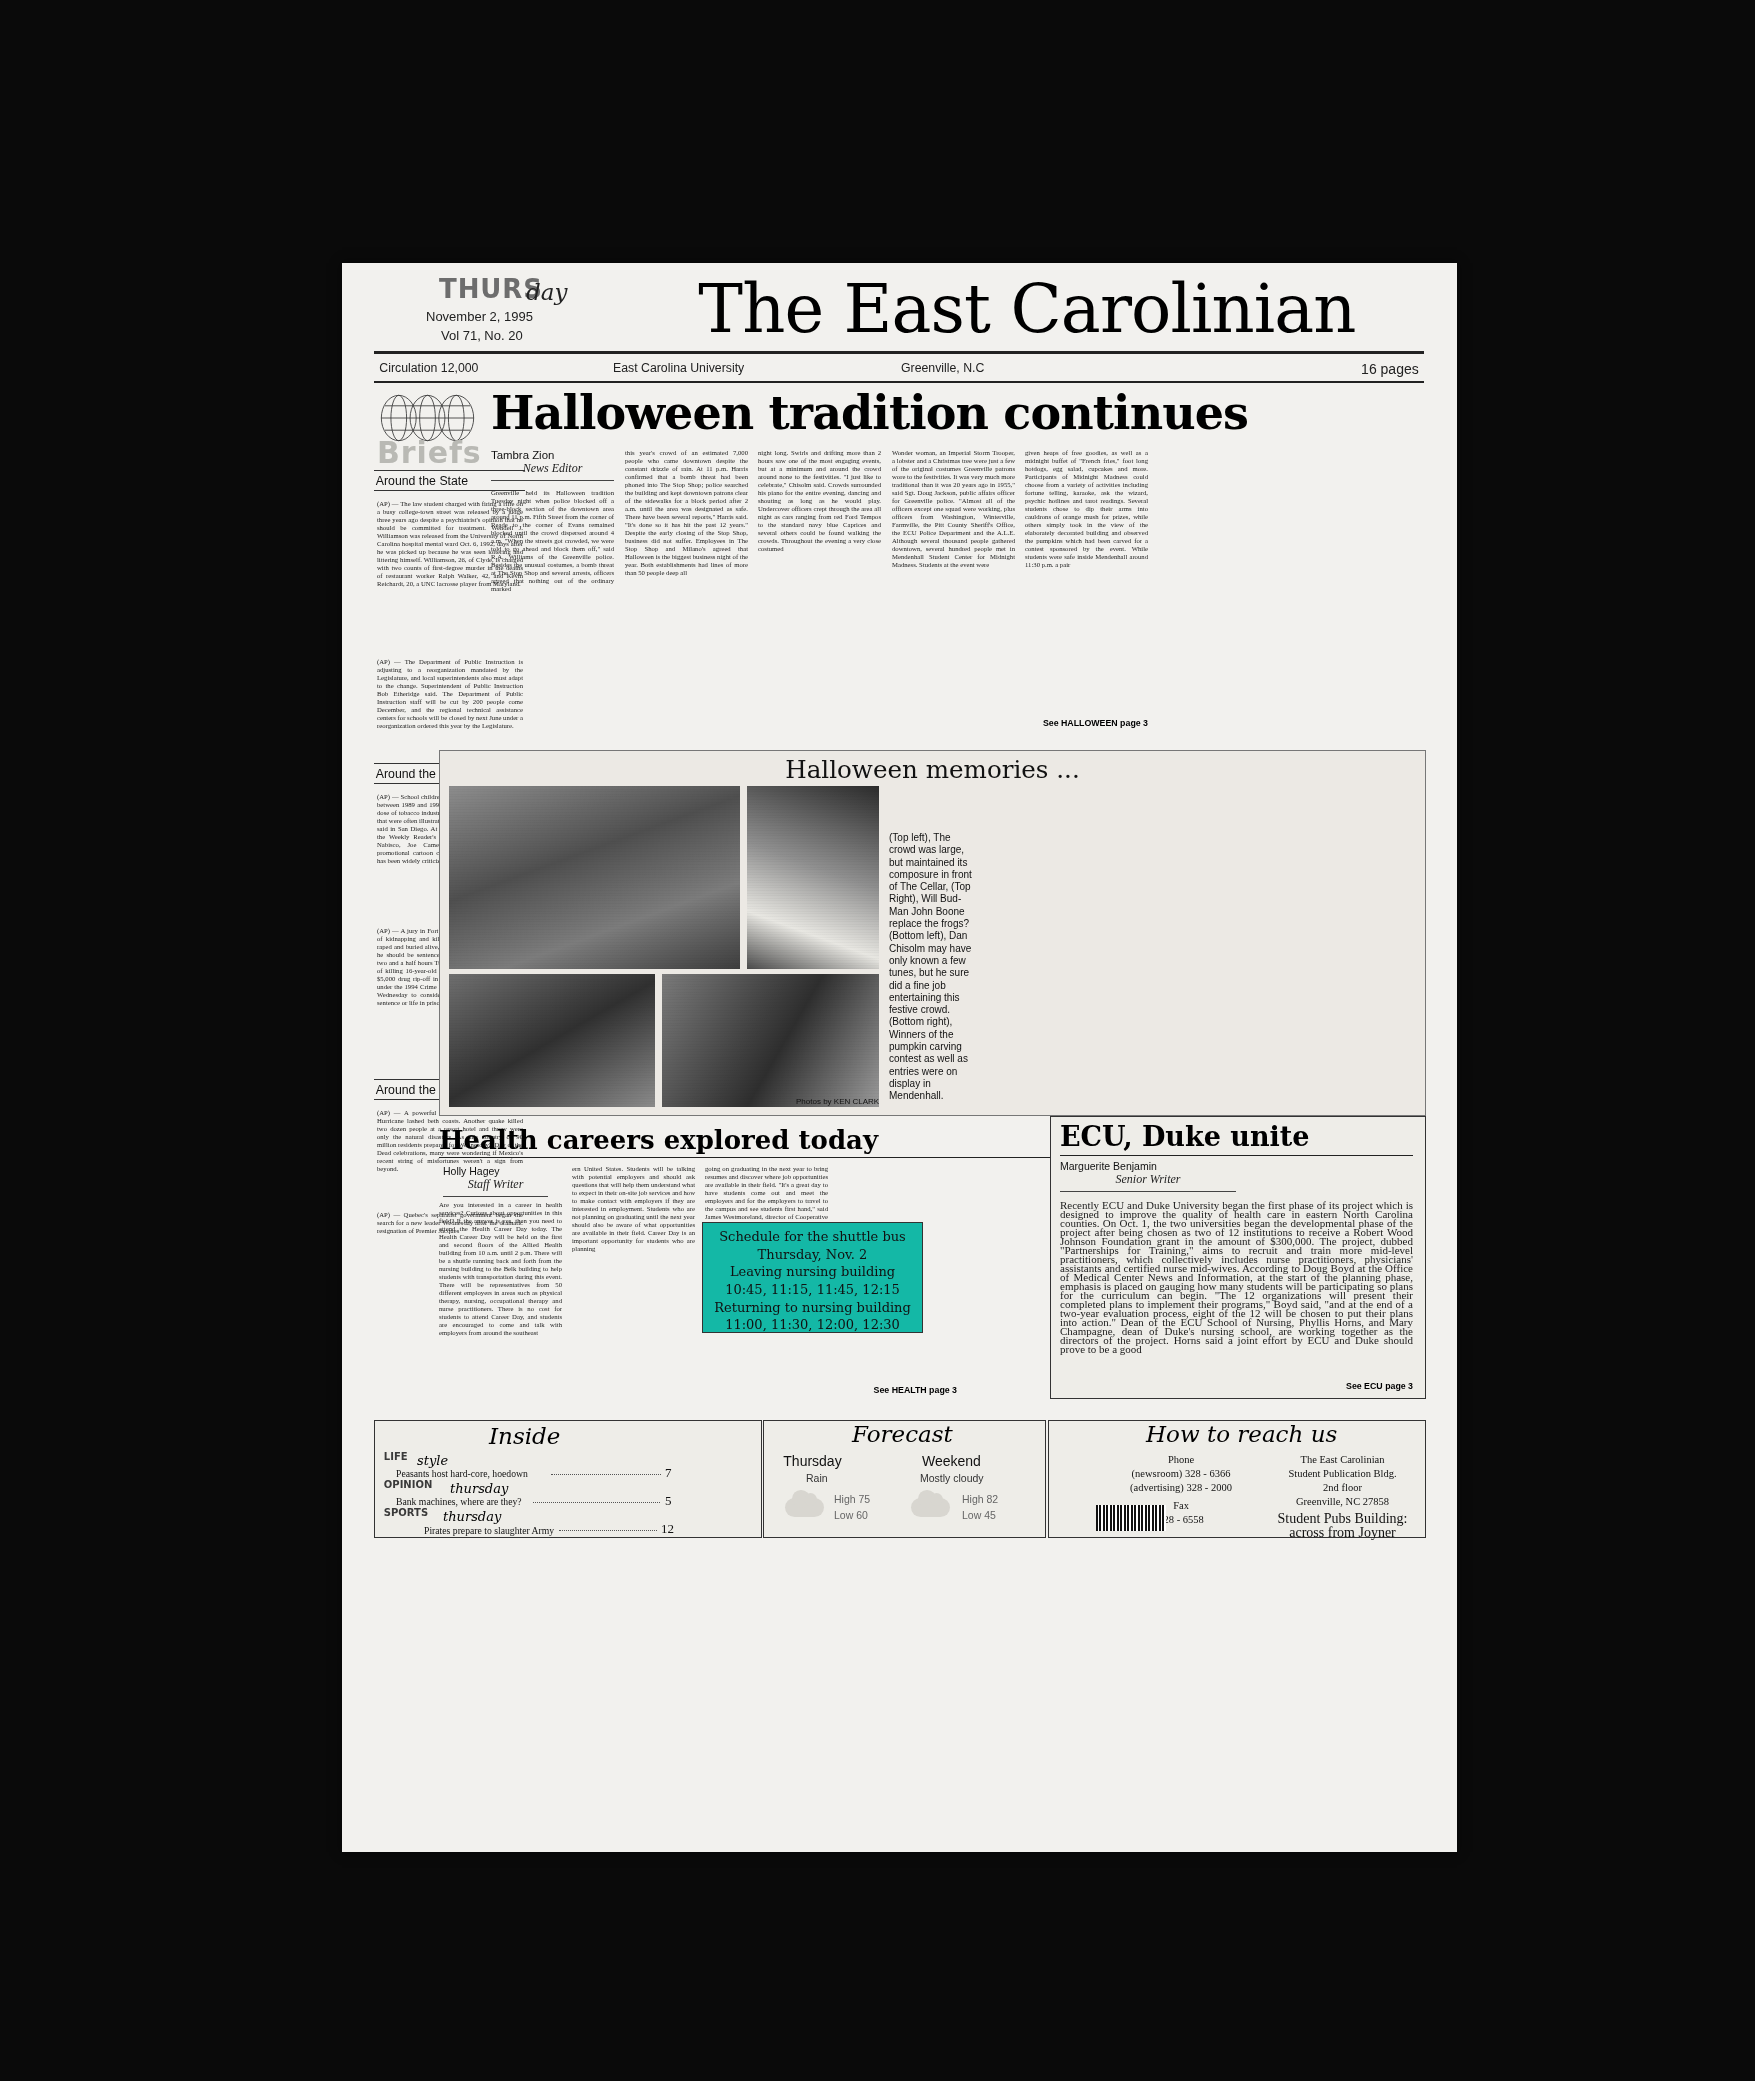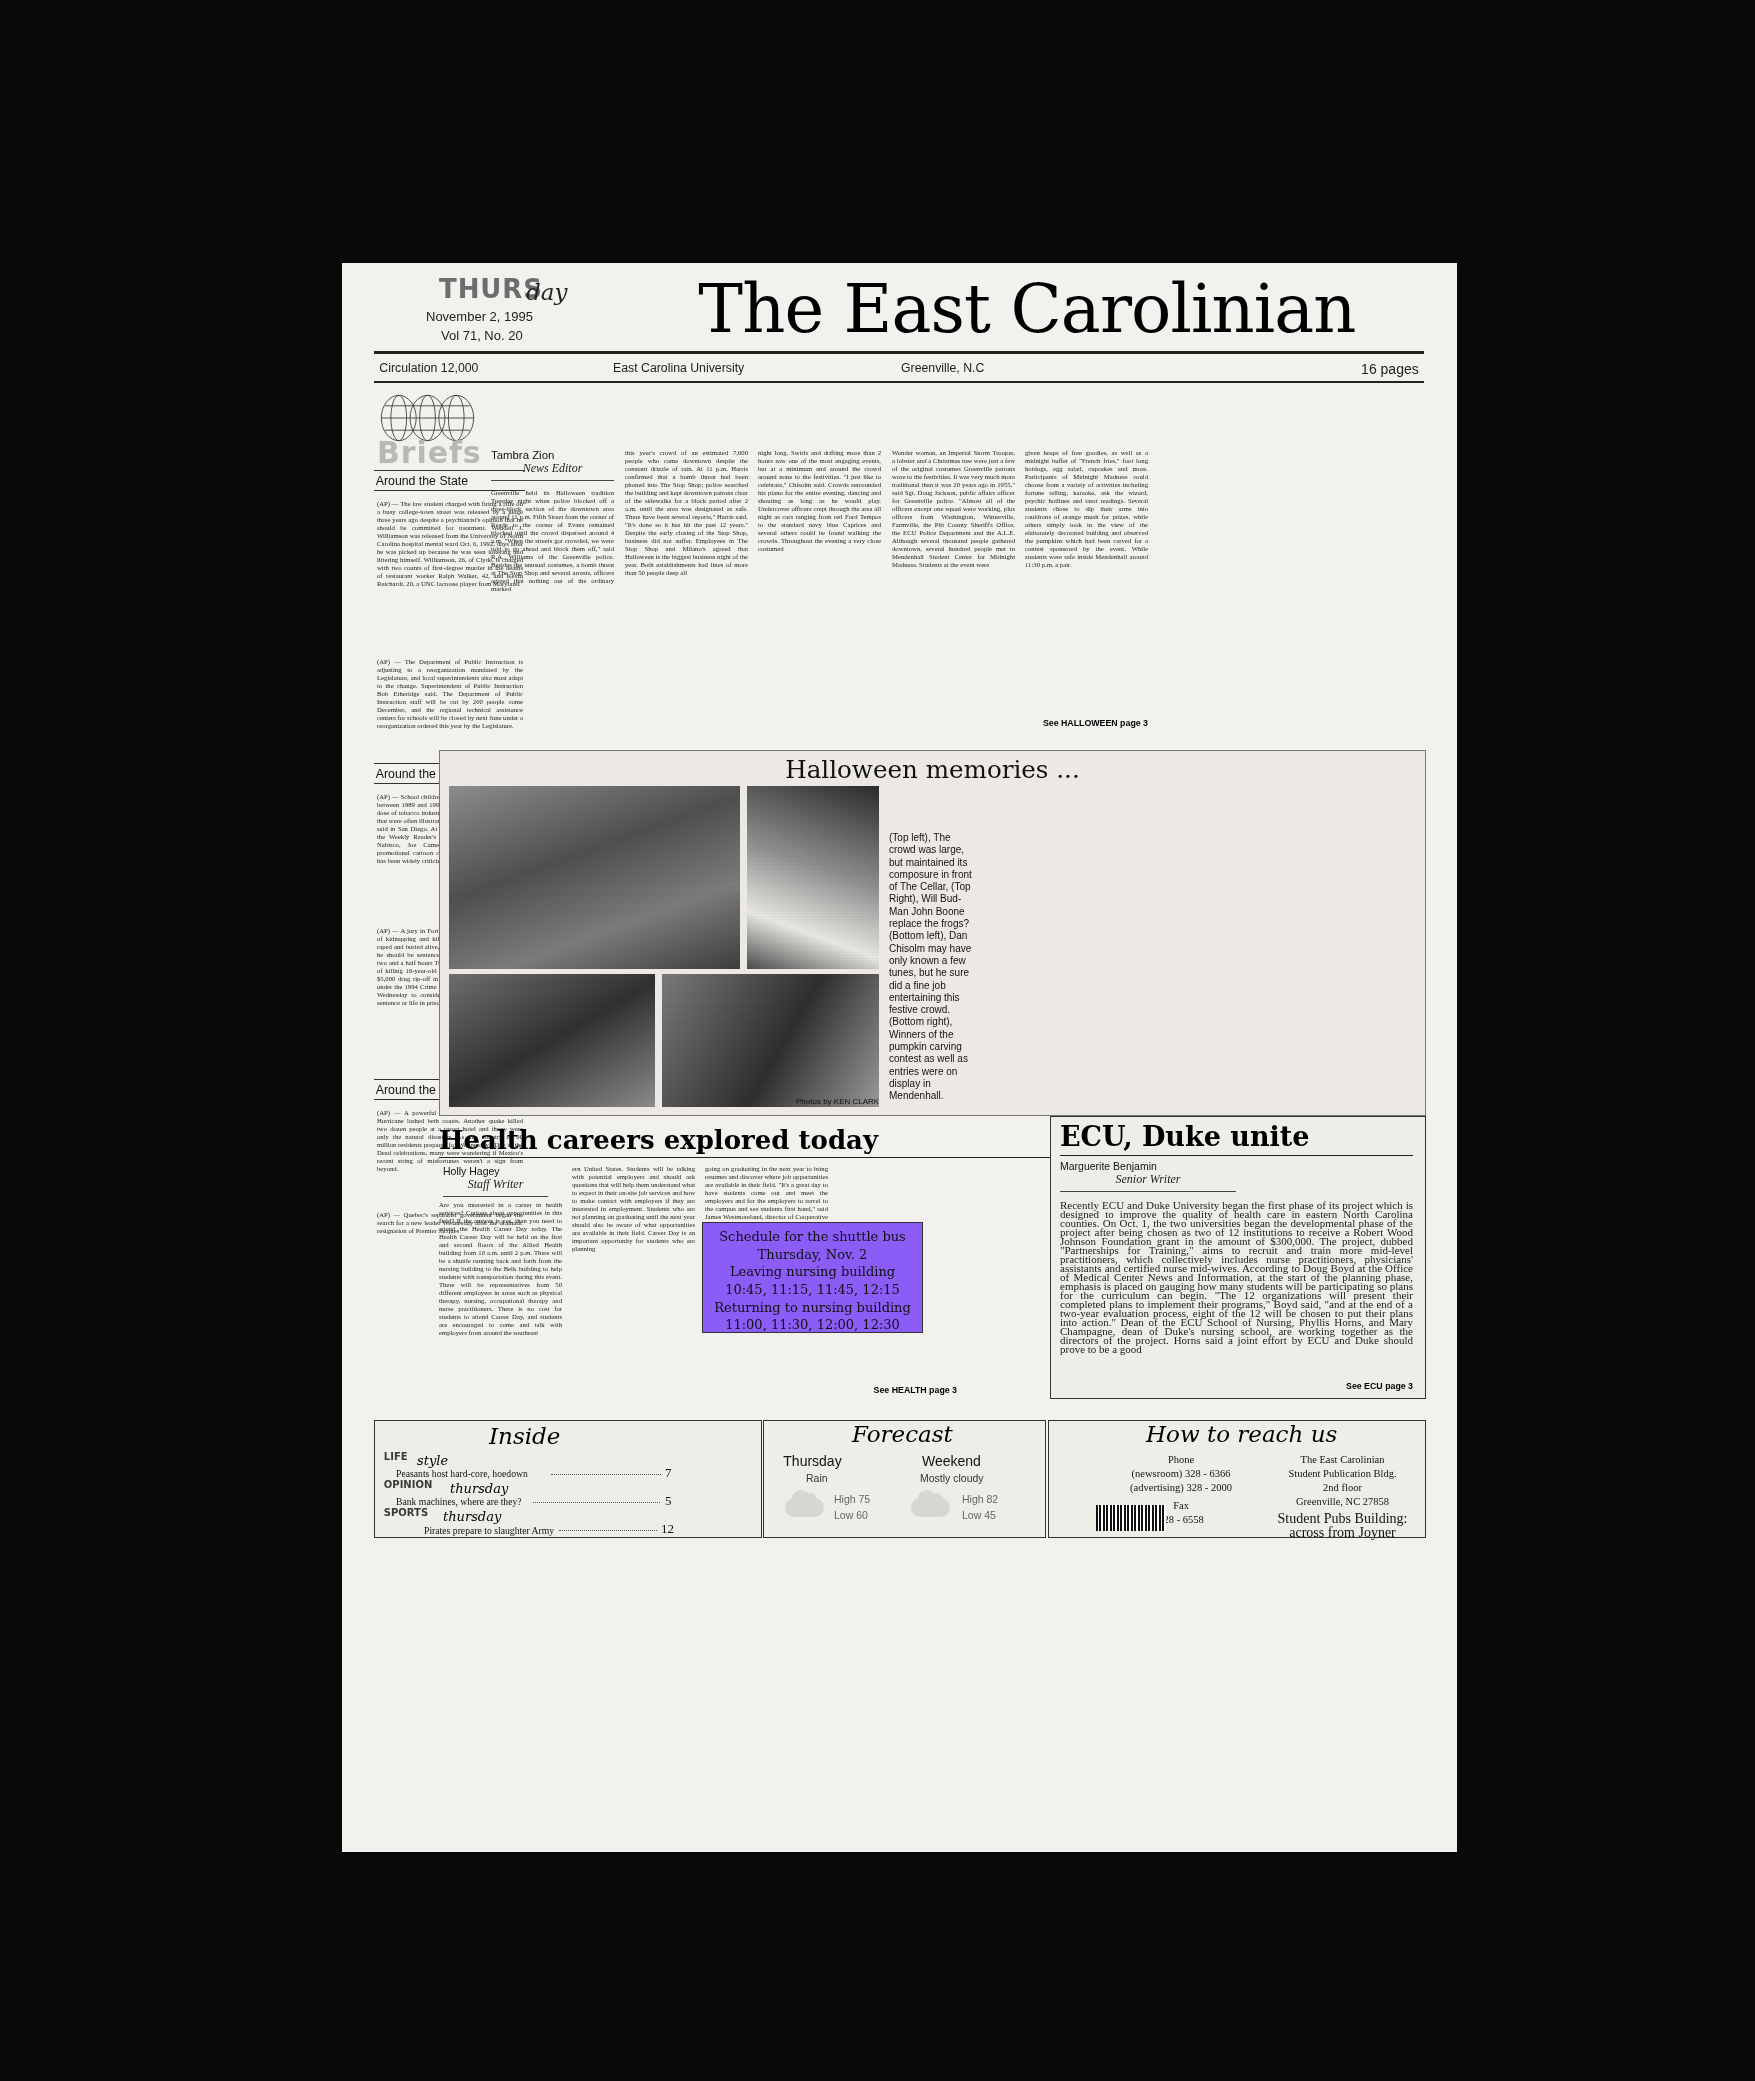--- a/index.html
+++ b/index.html
@@ -40,21 +40,21 @@
   
   .photoblock{position:absolute;left:97px;top:487px;width:985px;height:364px;background:#ece9e4;
               border:0.9px solid #777;}
   .pbtitle{position:absolute;left:0;top:3.5px;width:100%;text-align:center;font-family:"DejaVu Serif",serif;
            font-size:24.6px;color:#111;}
   .ph{position:absolute;background:#6f6f6f;overflow:hidden;}
   .capt{position:absolute;font-family:"Liberation Sans",sans-serif;font-size:10px;line-height:12.3px;color:#111;}
   .credit{position:absolute;font-family:"Liberation Sans",sans-serif;font-size:8px;color:#111;}
   
   .subhead{font-family:"DejaVu Serif",serif;font-weight:bold;color:#000;}
-  .shuttle{position:absolute;border:0.9px solid #333;background:#8b5cf6;text-align:center;
+  .shuttle{position:absolute;border:0.9px solid #333;background:#14b8a6;text-align:center;
            font-family:"DejaVu Serif",serif;}
   .shuttle div{font-size:13px;line-height:17.6px;color:#111;}
   
   .botbox{position:absolute;border:0.9px solid #333;background:#eeede8;}
   .script{font-family:"DejaVu Serif",serif;font-style:italic;}
   .lifehd{font-family:"DejaVu Sans",sans-serif;font-weight:bold;font-size:10px;color:#3a3a3a;}
   .dots{font-family:"Liberation Serif",serif;font-size:9.7px;color:#111;}
   .fcast{font-family:"Liberation Sans",sans-serif;font-size:10.5px;color:#333;}
   .cloud{position:absolute;width:39px;height:19.3px;background:#d8d6d0;border-radius:9.7px;}
   .cloud:before{content:"";position:absolute;left:7px;top:-8px;width:17.6px;height:17.6px;background:#d8d6d0;border-radius:50%;}
@@ -93,20 +93,21 @@
           <ellipse cx="55" cy="31" rx="9" ry="26"></ellipse>
       <ellipse cx="88" cy="31" rx="20" ry="26"></ellipse>
           <ellipse cx="88" cy="31" rx="9" ry="26"></ellipse>
       <line x1="2" y1="31" x2="108" y2="31"></line>
           <line x1="6" y1="17" x2="104" y2="17"></line>
       <line x1="6" y1="45" x2="104" y2="45"></line>
     </g>
   </svg>
   <div class="briefs">Briefs</div>
 
+  <div class="mainhead">Halloween tradition continues</div>
 
   <div style="position:absolute;left:149px;top:186px;width:123px;">
     <div class="byline">Tambra Zion</div>
     <div class="bytitle">News Editor</div>
     <div class="bline"></div>
   </div>
 
   <div class="col" style="left:149px;top:226px;width:123px;height:246px;">Greenville held its Halloween tradition Tuesday night when police blocked off a three-block section of the downtown area around 11 p.m. Fifth Street from the corner of Reade to the corner of Evans remained blocked until the crowd dispersed around 4 a.m.
 "When the streets got crowded, we were told to go ahead and block them off," said R.A. Williams of the Greenville police.
 Besides the unusual costumes, a bomb threat at The Stop Shop and several arrests, officers agreed that nothing out of the ordinary marked</div>

